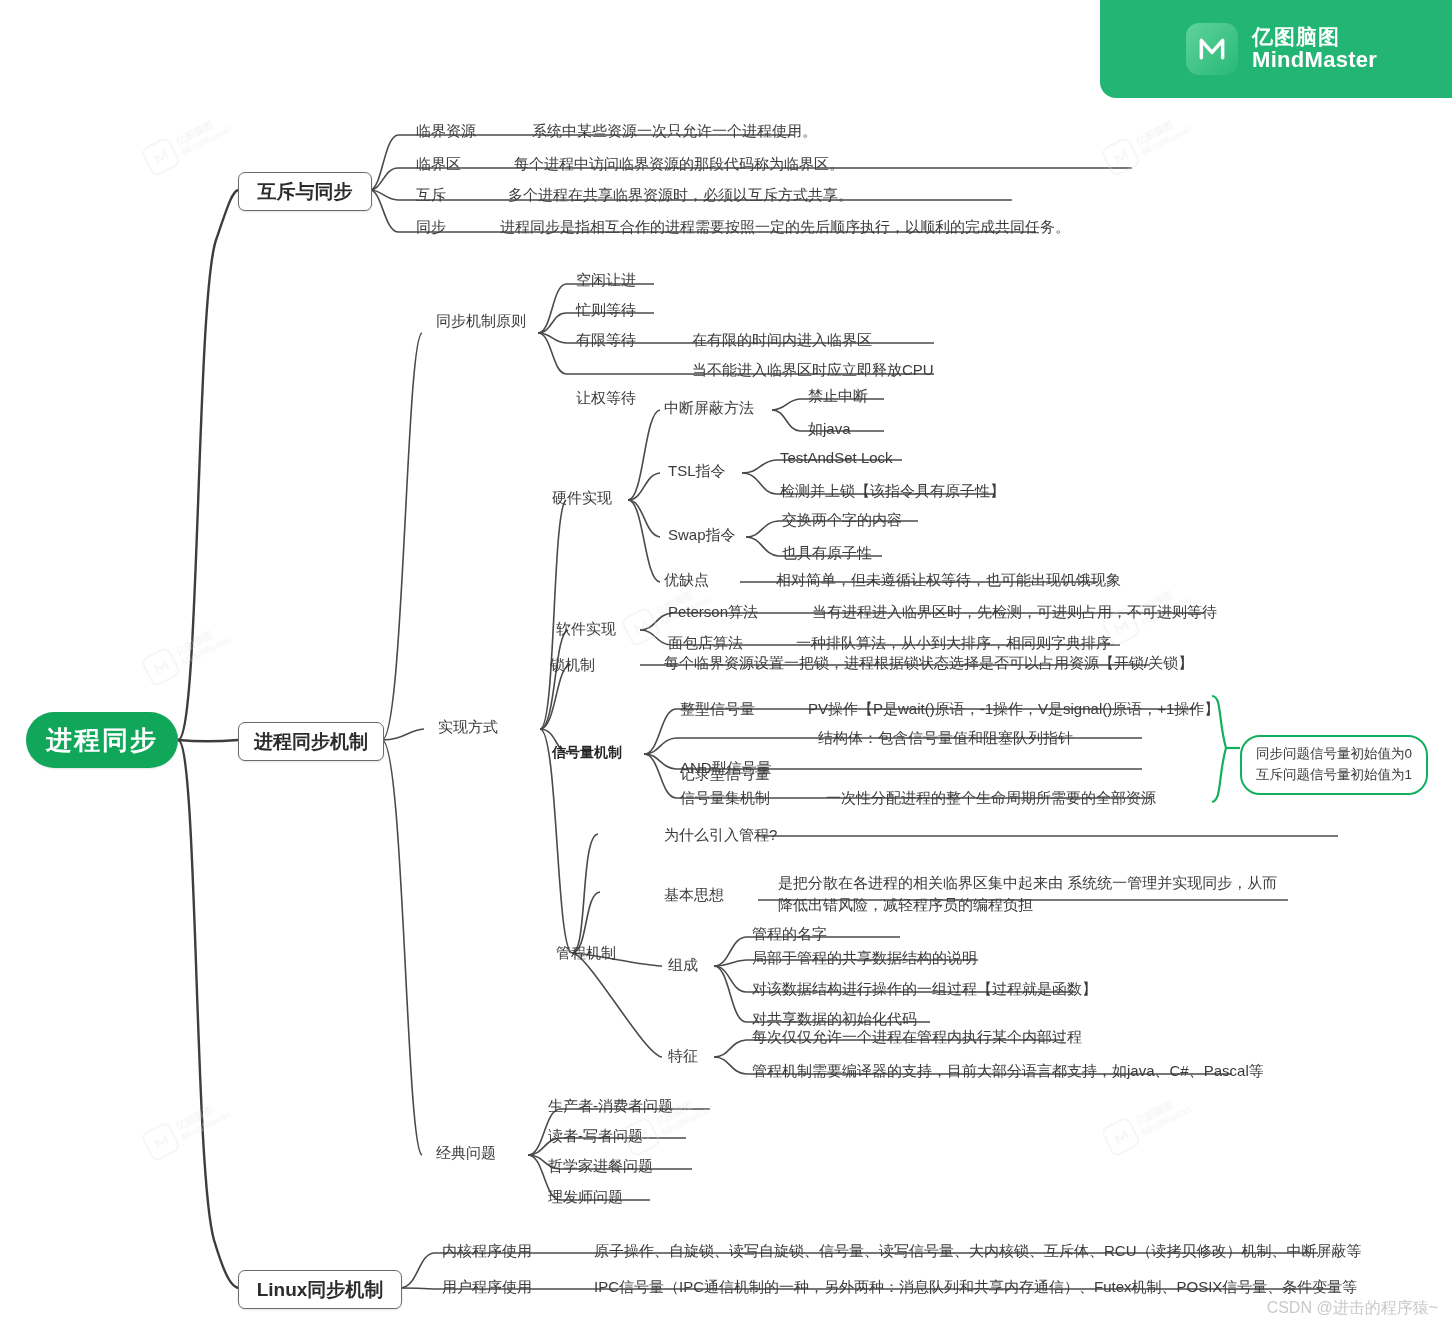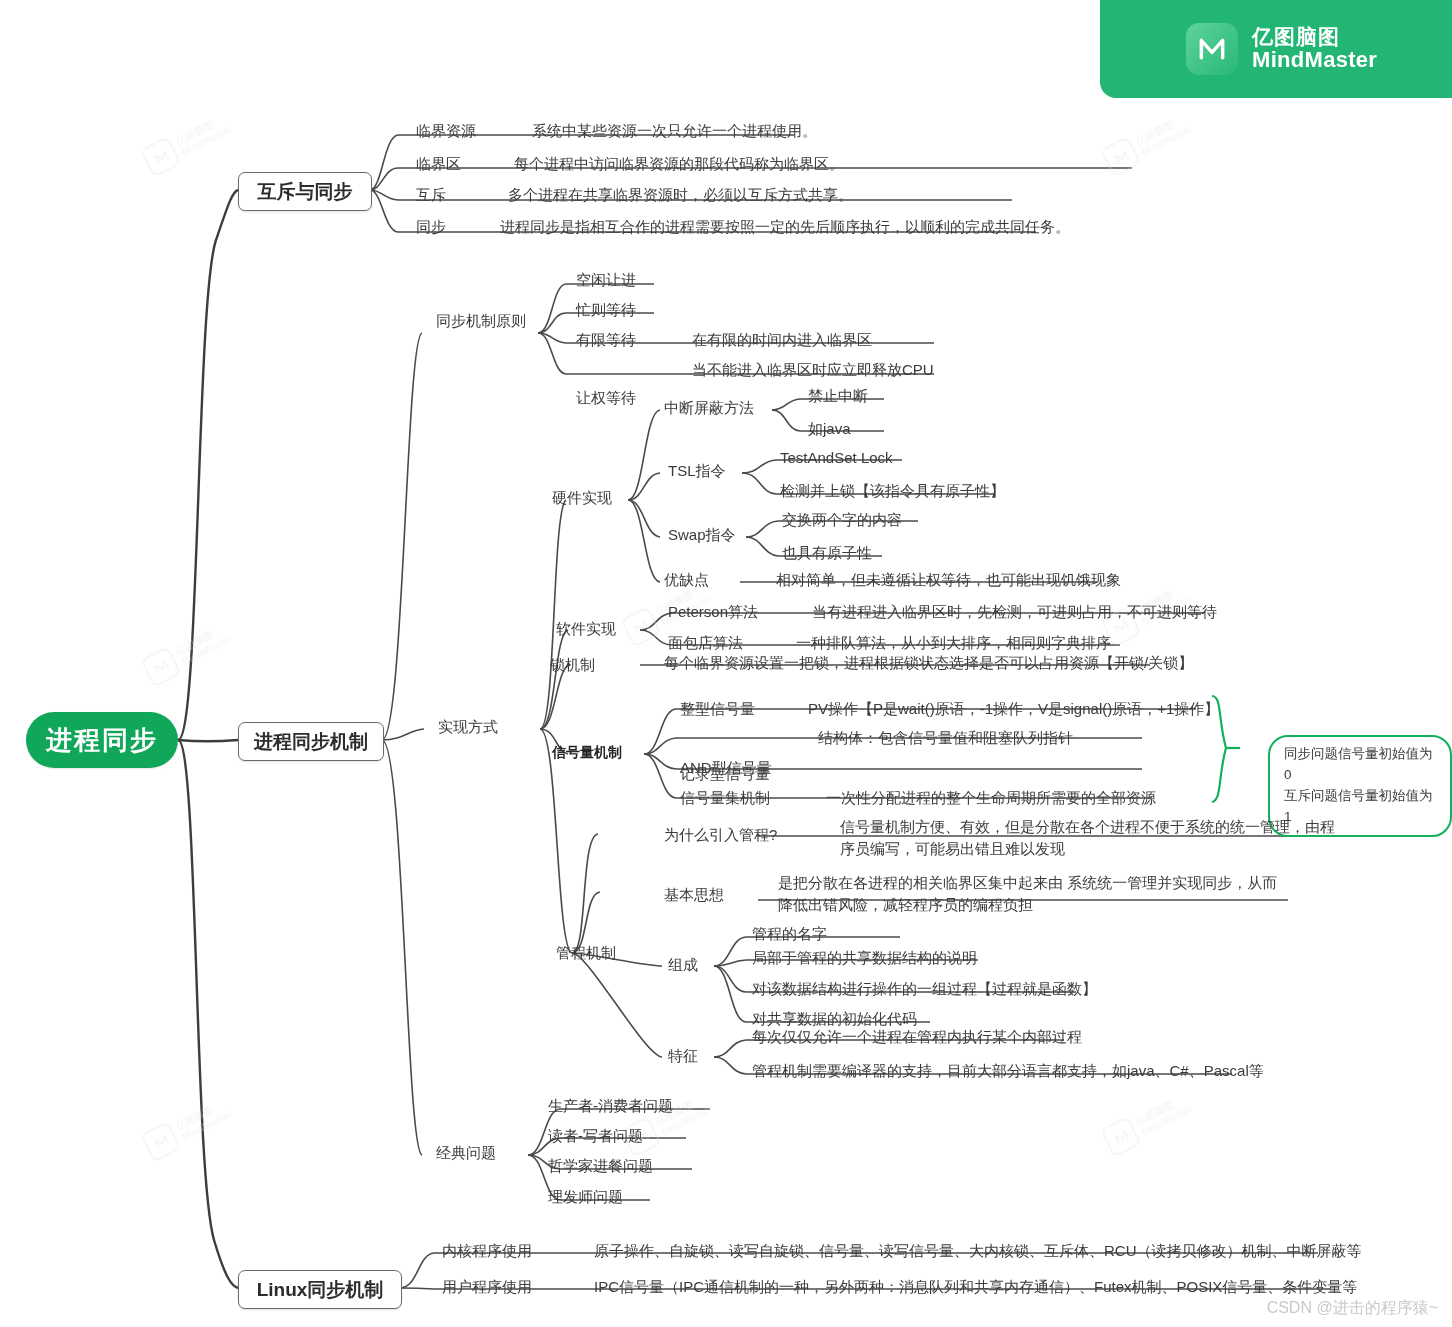--- a/index.html
+++ b/index.html
@@ -333,28 +333,27 @@
 
   <div class="lbl bold" style="left:552px;top:744px;font-size:14px;">信号量机制</div>
   <div class="lbl" style="left:680px;top:700px;">整型信号量</div>
   <div class="lbl" style="left:808px;top:700px;">PV操作【P是wait()原语，-1操作，V是signal()原语，+1操作】</div>
   <div class="lbl" style="left:680px;top:729px;margin-top:36px;">记录型信号量</div>
   <div class="lbl" style="left:818px;top:729px;">结构体：包含信号量值和阻塞队列指针</div>
   <div class="lbl" style="left:680px;top:759px;text-align:right;">AND型信号量</div>
   <div class="lbl" style="left:680px;top:789px;">信号量集机制</div>
   <div class="lbl" style="left:826px;top:789px;">一次性分配进程的整个生命周期所需要的全部资源</div>
 
-  <div class="callout" style="left:1268px;top:735px;">
+  <div class="callout" style="left:1240px;top:735px;">
     <div>同步问题信号量初始值为0</div>
     <div>互斥问题信号量初始值为1</div>
   </div>
 
   <div class="lbl" style="left:556px;top:944px;">管程机制</div>
   <div class="lbl" style="left:664px;top:826px;">为什么引入管程?</div>
-  <div class="lbl wrap" style="left:840px;top:816px;width:500px;">信号量机制方便、有效，但是分散在各个进程不便于系统的统一管理，由程序员编写，可能易出错且难以发现</div>
   <div class="lbl" style="left:664px;top:886px;">基本思想</div>
   <div class="lbl wrap" style="left:778px;top:872px;width:512px;">是把分散在各进程的相关临界区集中起来由 系统统一管理并实现同步，从而降低出错风险，减轻程序员的编程负担</div>
 
   <div class="lbl" style="left:668px;top:956px;">组成</div>
   <div class="lbl" style="left:752px;top:925px;">管程的名字</div>
   <div class="lbl" style="left:752px;top:949px;">局部于管程的共享数据结构的说明</div>
   <div class="lbl" style="left:752px;top:980px;">对该数据结构进行操作的一组过程【过程就是函数】</div>
   <div class="lbl" style="left:752px;top:1010px;">对共享数据的初始化代码</div>
 
   <div class="lbl" style="left:668px;top:1047px;">特征</div>

